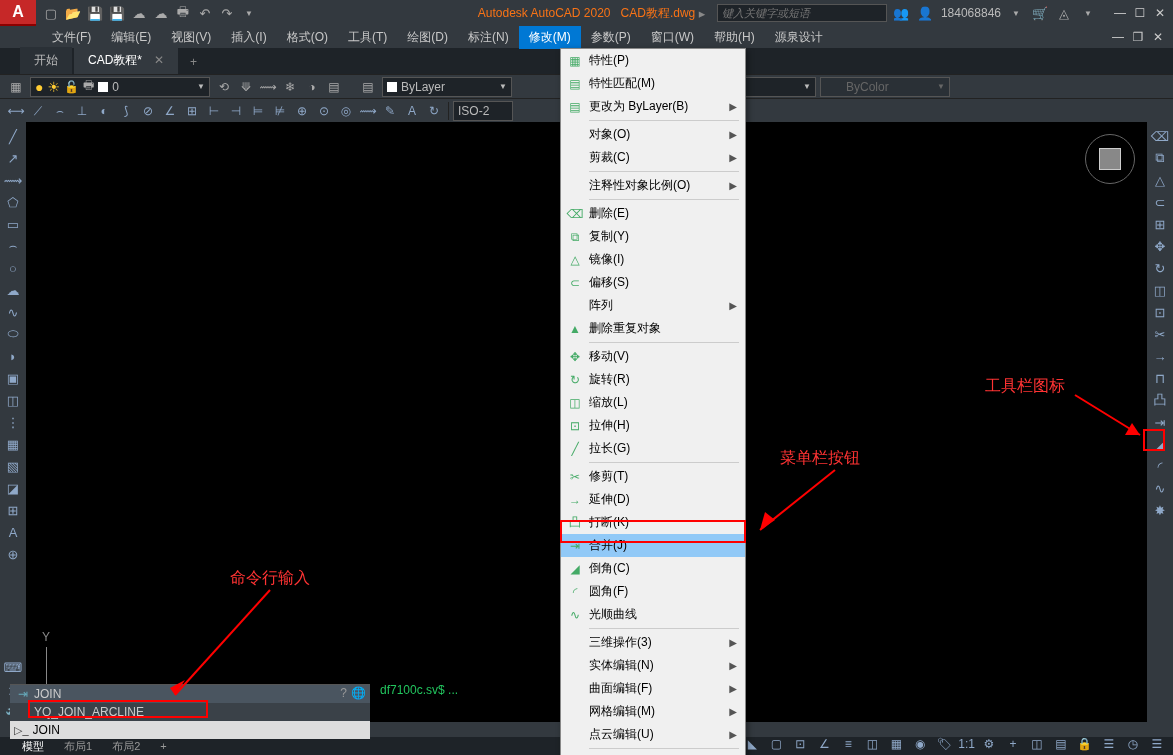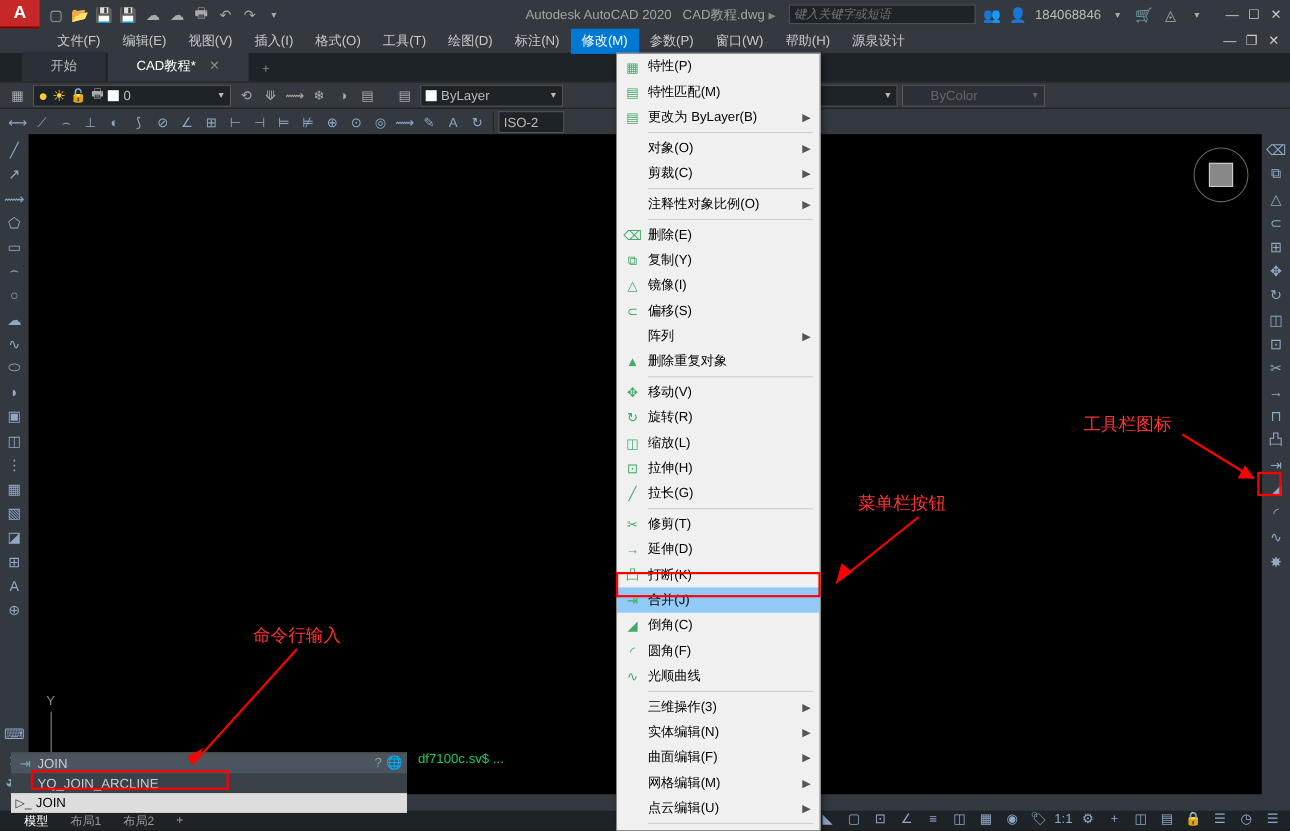--- a/index.html
+++ b/index.html
@@ -3,35 +3,35 @@
 <meta charset="utf-8">
 <style>
 * { margin: 0; padding: 0; box-sizing: border-box; font-family: "Microsoft YaHei", Arial, sans-serif; }
 body { background: #33393f; color: #c8c8c8; font-size: 12px; width: 1173px; height: 755px; overflow: hidden; position: relative; }
 
 
 .title-bar { height: 26px; background: #33393f; display: flex; align-items: center; position: relative; }
 .app-logo { width: 36px; height: 26px; background: #c62828; color: #fff; font-weight: bold; font-size: 16px; display: flex; align-items: center; justify-content: center; border-bottom: 2px solid #8b0000; }
 .qat { display: flex; align-items: center; gap: 4px; margin-left: 6px; }
 .qat-icon { width: 18px; height: 18px; display: flex; align-items: center; justify-content: center; color: #aaa; cursor: pointer; font-size: 13px; }
-.title-text { position: absolute; left: 50%; transform: translateX(-50%); color: #a3a3a3; font-size: 12px; }
+.title-text { position: absolute; left: 50%; transform: translateX(-50%); color: #f97316; font-size: 12px; }
 .title-right { margin-left: auto; display: flex; align-items: center; gap: 6px; padding-right: 4px; }
 .search-box { width: 170px; height: 18px; background: #1e2328; border: 1px solid #555; color: #888; font-style: italic; padding: 0 4px; font-size: 11px; }
 .win-btns { display: flex; gap: 2px; margin-left: 8px; }
 .win-btn { width: 18px; height: 16px; color: #ccc; display: flex; align-items: center; justify-content: center; cursor: pointer; }
 
 
 .menu-bar { height: 22px; background: #33393f; display: flex; align-items: center; padding-left: 42px; position: relative; }
 .menu-item { padding: 3px 10px; color: #c8c8c8; cursor: pointer; font-size: 12px; }
 .menu-item.active { background: #0078d4; color: #fff; }
 .menu-bar .win-btns { margin-left: auto; margin-right: 6px; }
 
 
 .tab-bar { height: 26px; background: #1e2328; display: flex; align-items: flex-end; padding-left: 20px; }
-.tab { padding: 5px 26px; background: #2a3036; color: #bbb; margin-right: 2px; cursor: pointer; position: relative; }
+.tab { padding: 5px 14px; background: #2a3036; color: #bbb; margin-right: 2px; cursor: pointer; position: relative; }
 .tab.active { background: #33393f; color: #fff; }
 .tab-close { margin-left: 12px; color: #888; cursor: pointer; }
 .tab-plus { padding: 5px 10px; color: #888; cursor: pointer; }
 
 
 .prop-bar { height: 24px; background: #33393f; display: flex; align-items: center; gap: 4px; padding: 0 6px; border-top: 1px solid #222; }
 .layer-combo { height: 20px; background: #1e2328; border: 1px solid #555; display: flex; align-items: center; padding: 0 4px; color: #bbb; }
 .layer-combo.wide { width: 180px; }
 .layer-combo.med { width: 130px; }
 .layer-icons { display: flex; gap: 2px; }

